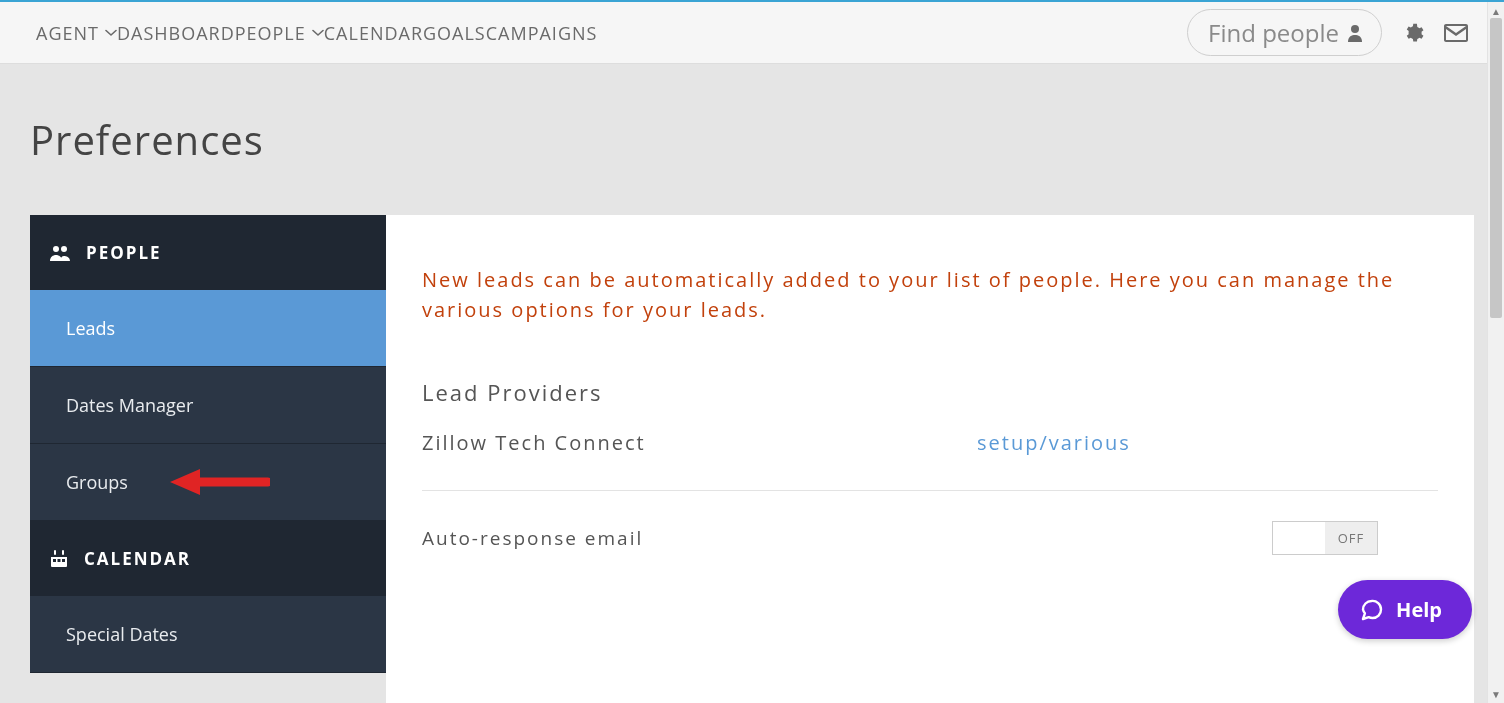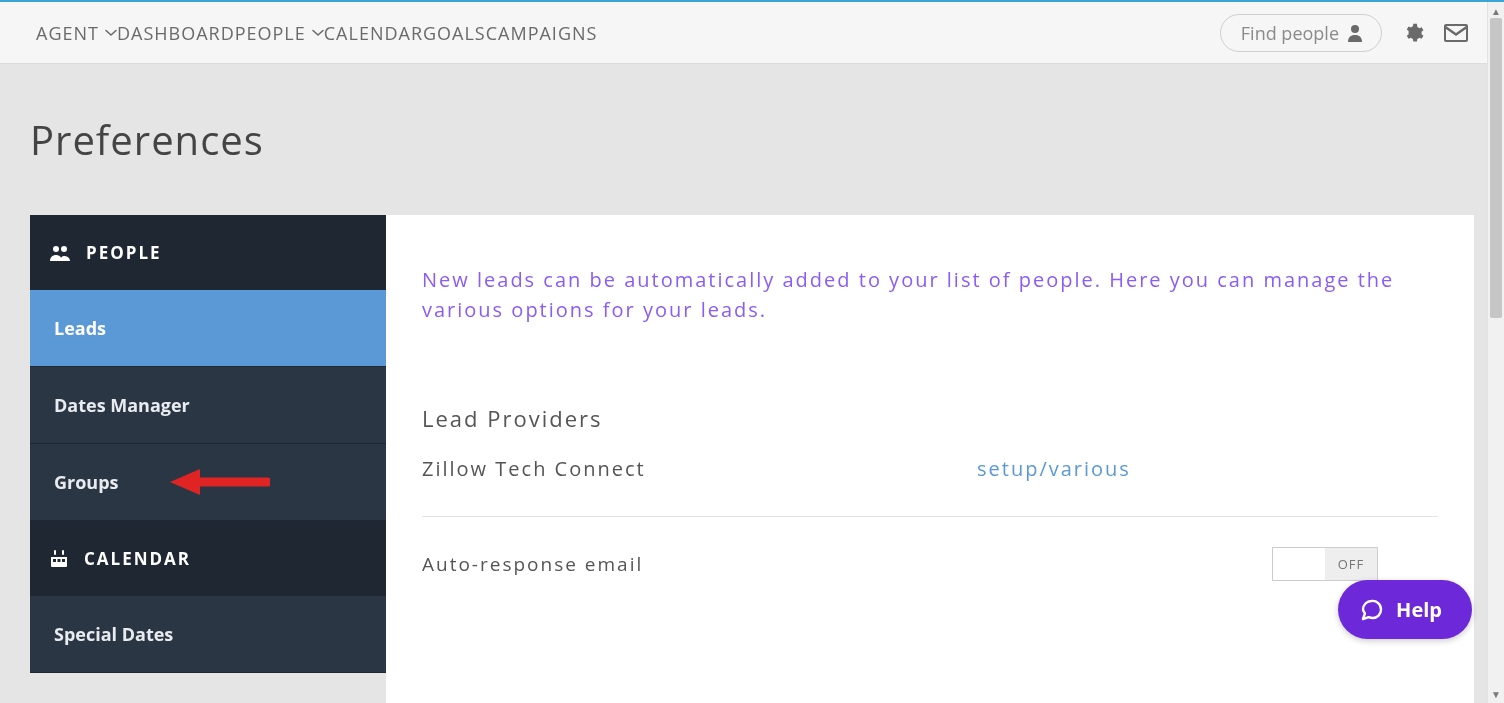--- a/index.html
+++ b/index.html
@@ -47,21 +47,21 @@
     right: 36px;
     display: flex;
     align-items: center;
     gap: 20px;
   }
   .find-people {
     border: 1px solid #cfcfcf;
     border-radius: 24px;
     padding: 6px 18px 6px 20px;
     color: #8a8a8a;
-    font-size: 18px;
+    font-size: 24px;
     display: flex;
     align-items: center;
     gap: 8px;
     cursor: pointer;
     background: #f6f6f6;
   }
   .icon-btn { color: #6a6a6a; cursor: pointer; }
   
   .page-title {
     font-size: 40px;
@@ -87,45 +87,44 @@
     font-weight: 700;
     letter-spacing: 2px;
     padding: 26px 20px;
     display: flex;
     align-items: center;
     gap: 16px;
     font-size: 17px;
   }
   .sb-item {
     color: #e9ecef;
-    padding: 26px 24px;
+    padding: 26px 36px;
     font-size: 18px;
     border-bottom: 1px solid #1f2732;
     cursor: pointer;
     background: #2b3645;
     position: relative;
-    font-weight: bold;
   }
   .sb-item.active {
     background: #5a99d6;
     color: #fff;
   }
   .main {
     flex: 1;
     background: #fff;
     min-height: 520px;
     padding: 50px 36px 0 36px;
     position: relative;
   }
   .intro {
-    color: #8b5cf6;
+    color: #c2410c;
     font-size: 20px;
     letter-spacing: 2px;
     line-height: 1.5;
-    margin-bottom: 78px;
+    margin-bottom: 52px;
   }
   .section-h {
     color: #555;
     font-size: 22px;
     letter-spacing: 2px;
     font-weight: 400;
     margin-bottom: 22px;
   }
   .section-sub {
     color: #555;

